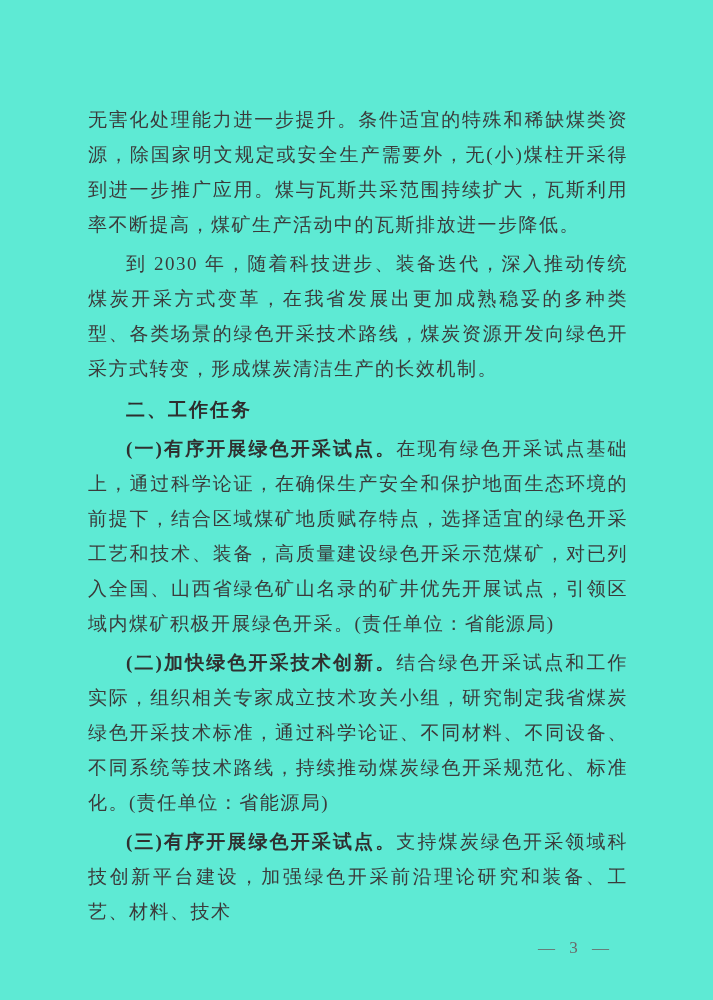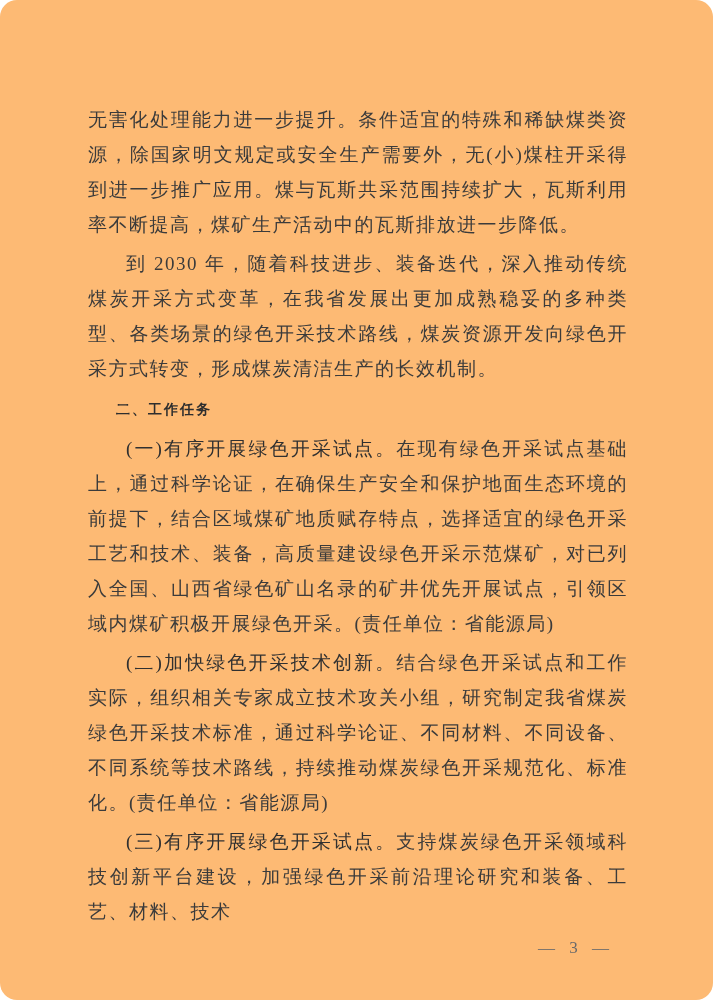--- a/index.html
+++ b/index.html
@@ -5,53 +5,52 @@
   html, body {
     margin: 0;
     padding: 0;
     background: #ffffff;
   }
   .page {
     position: relative;
     box-sizing: border-box;
     width: 713px;
     height: 1000px;
-    background: #fdba74;
+    background: #5eead4;
     padding: 102px 85px 0 88px;
     font-family: "Liberation Serif", "DejaVu Serif", serif;
     color: #3b3b3b;
     overflow: hidden;
-    border-radius: 17px;
   }
   .para {
     margin: 0;
     font-size: 19px;
     line-height: 35px;
     letter-spacing: 1.5px;
     text-align: justify;
     text-justify: inter-ideograph;
   }
   .para + .para, .heading + .para {
     margin-top: 4px;
   }
   .indent {
     text-indent: 2em;
   }
   .heading {
     margin: 6px 0 0 0;
-    font-size: 14px;
+    font-size: 19px;
     line-height: 35px;
     letter-spacing: 2px;
     text-indent: 2em;
     font-weight: bold;
     color: #2e2e2e;
     font-family: "Liberation Sans", "DejaVu Sans", sans-serif;
   }
   .lead {
-    font-weight: normal;
+    font-weight: bold;
     color: #303030;
     margin-top: 41px;
   }
   .footer {
     margin-top: 1px;
     text-align: right;
     padding-right: 14px;
     font-size: 17px;
     line-height: 35px;
     letter-spacing: 5px;

